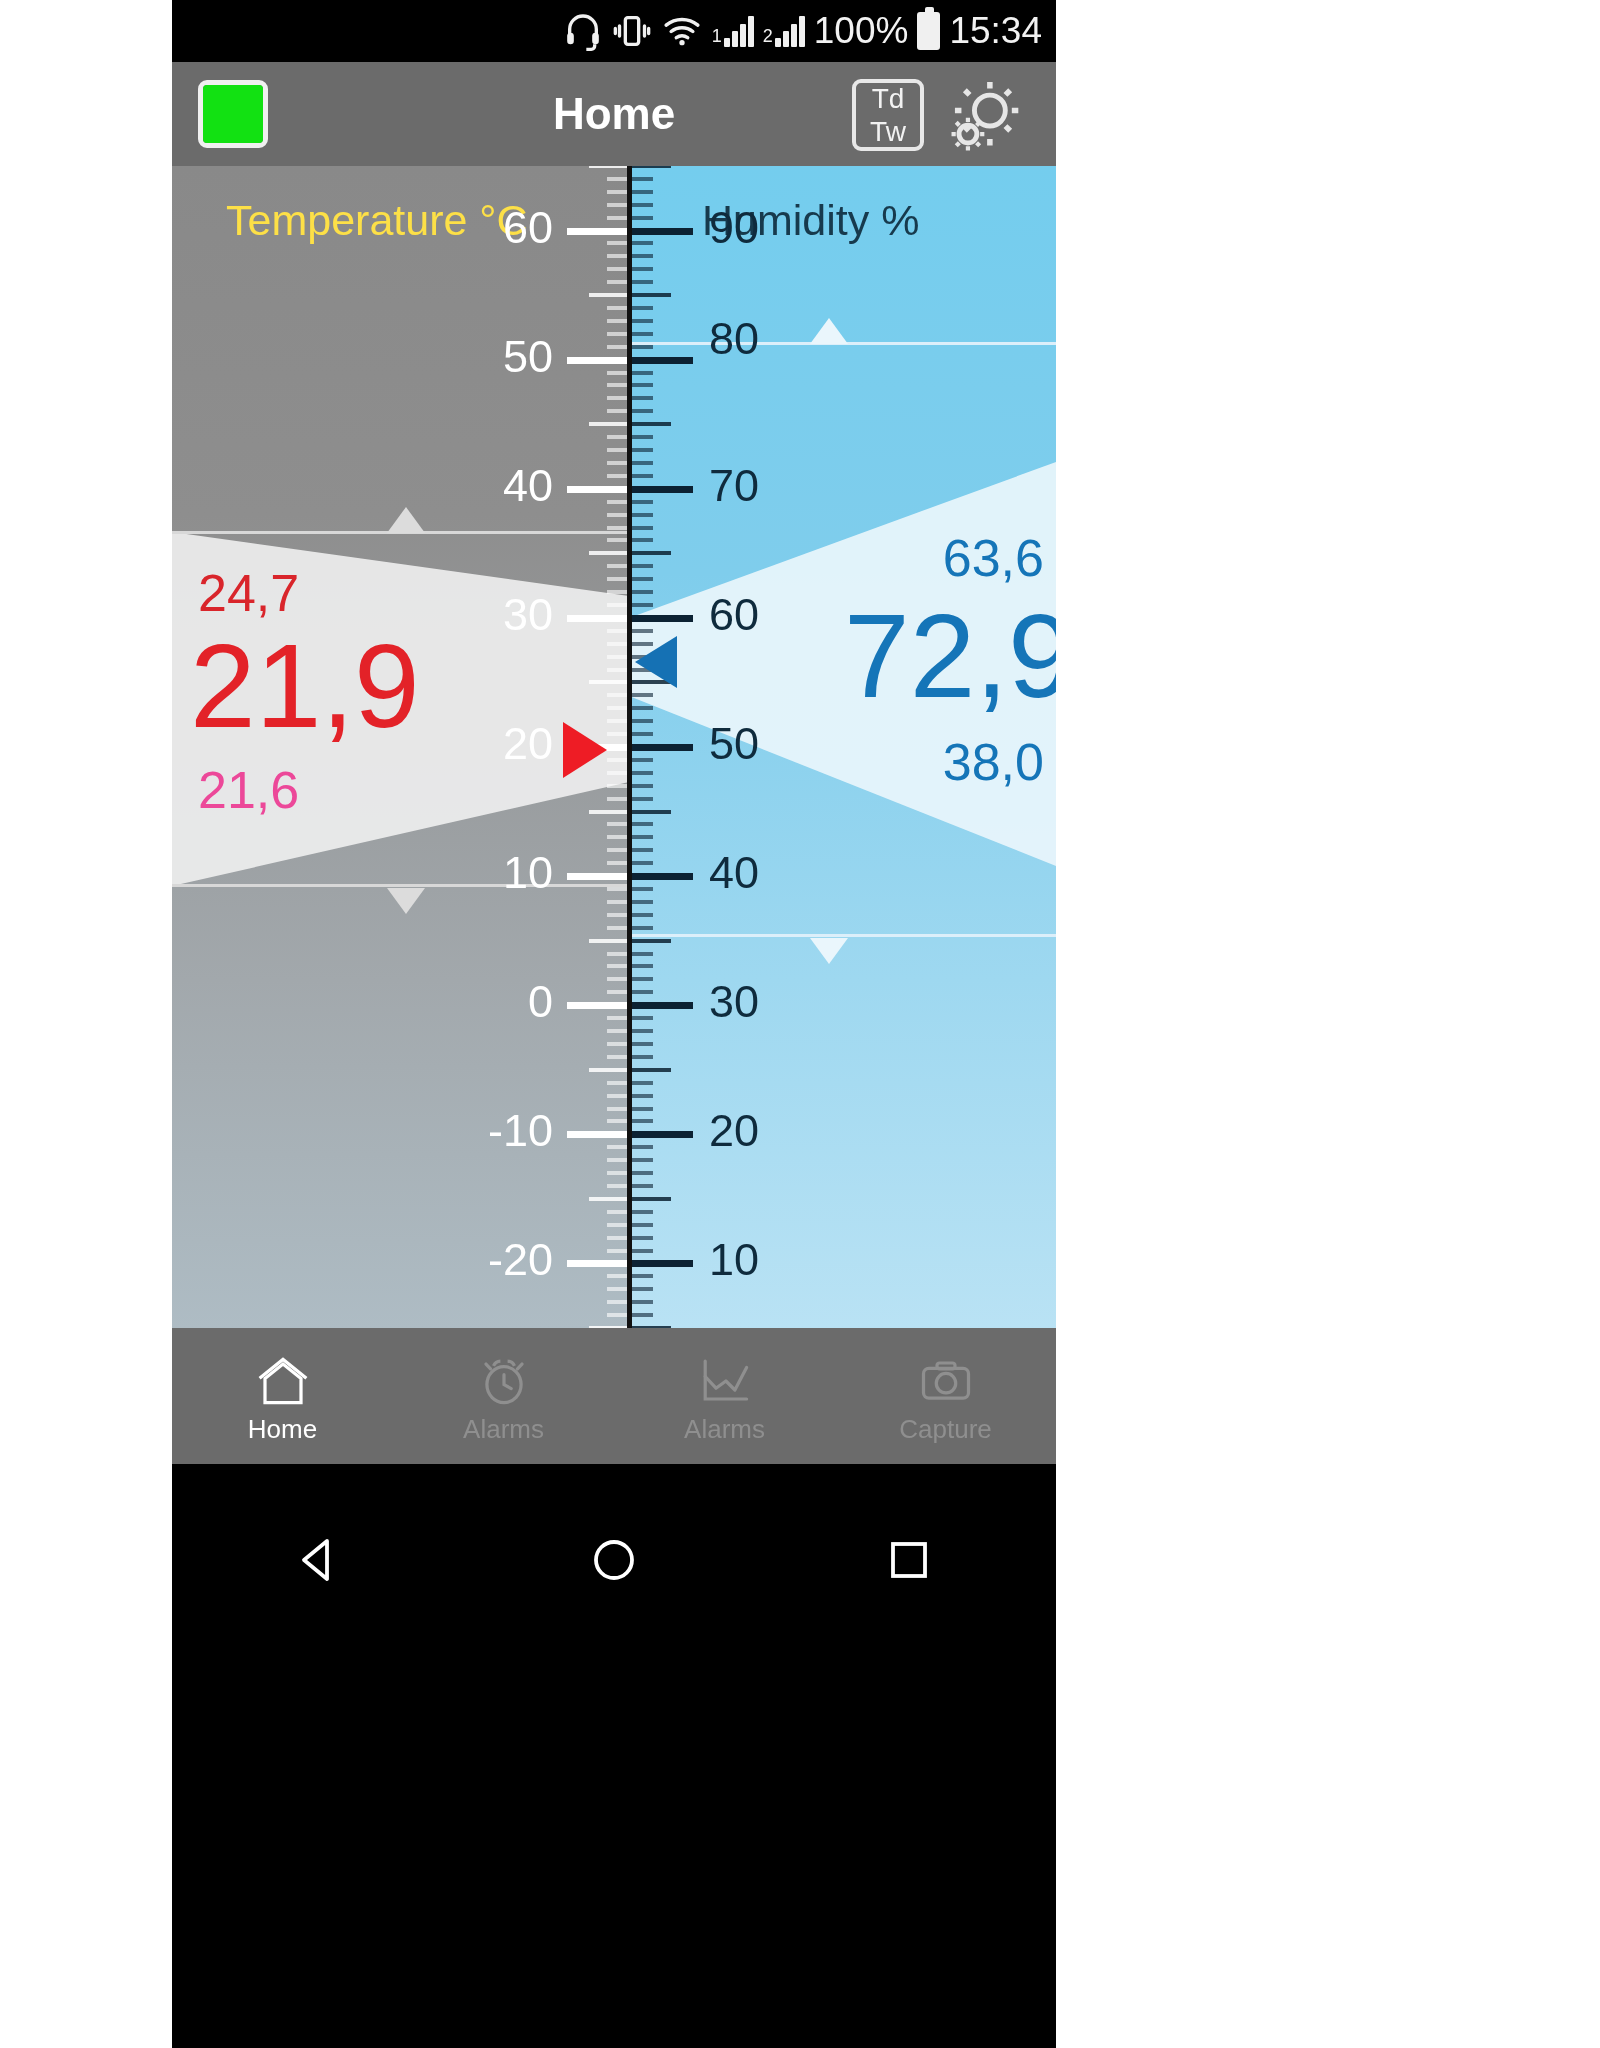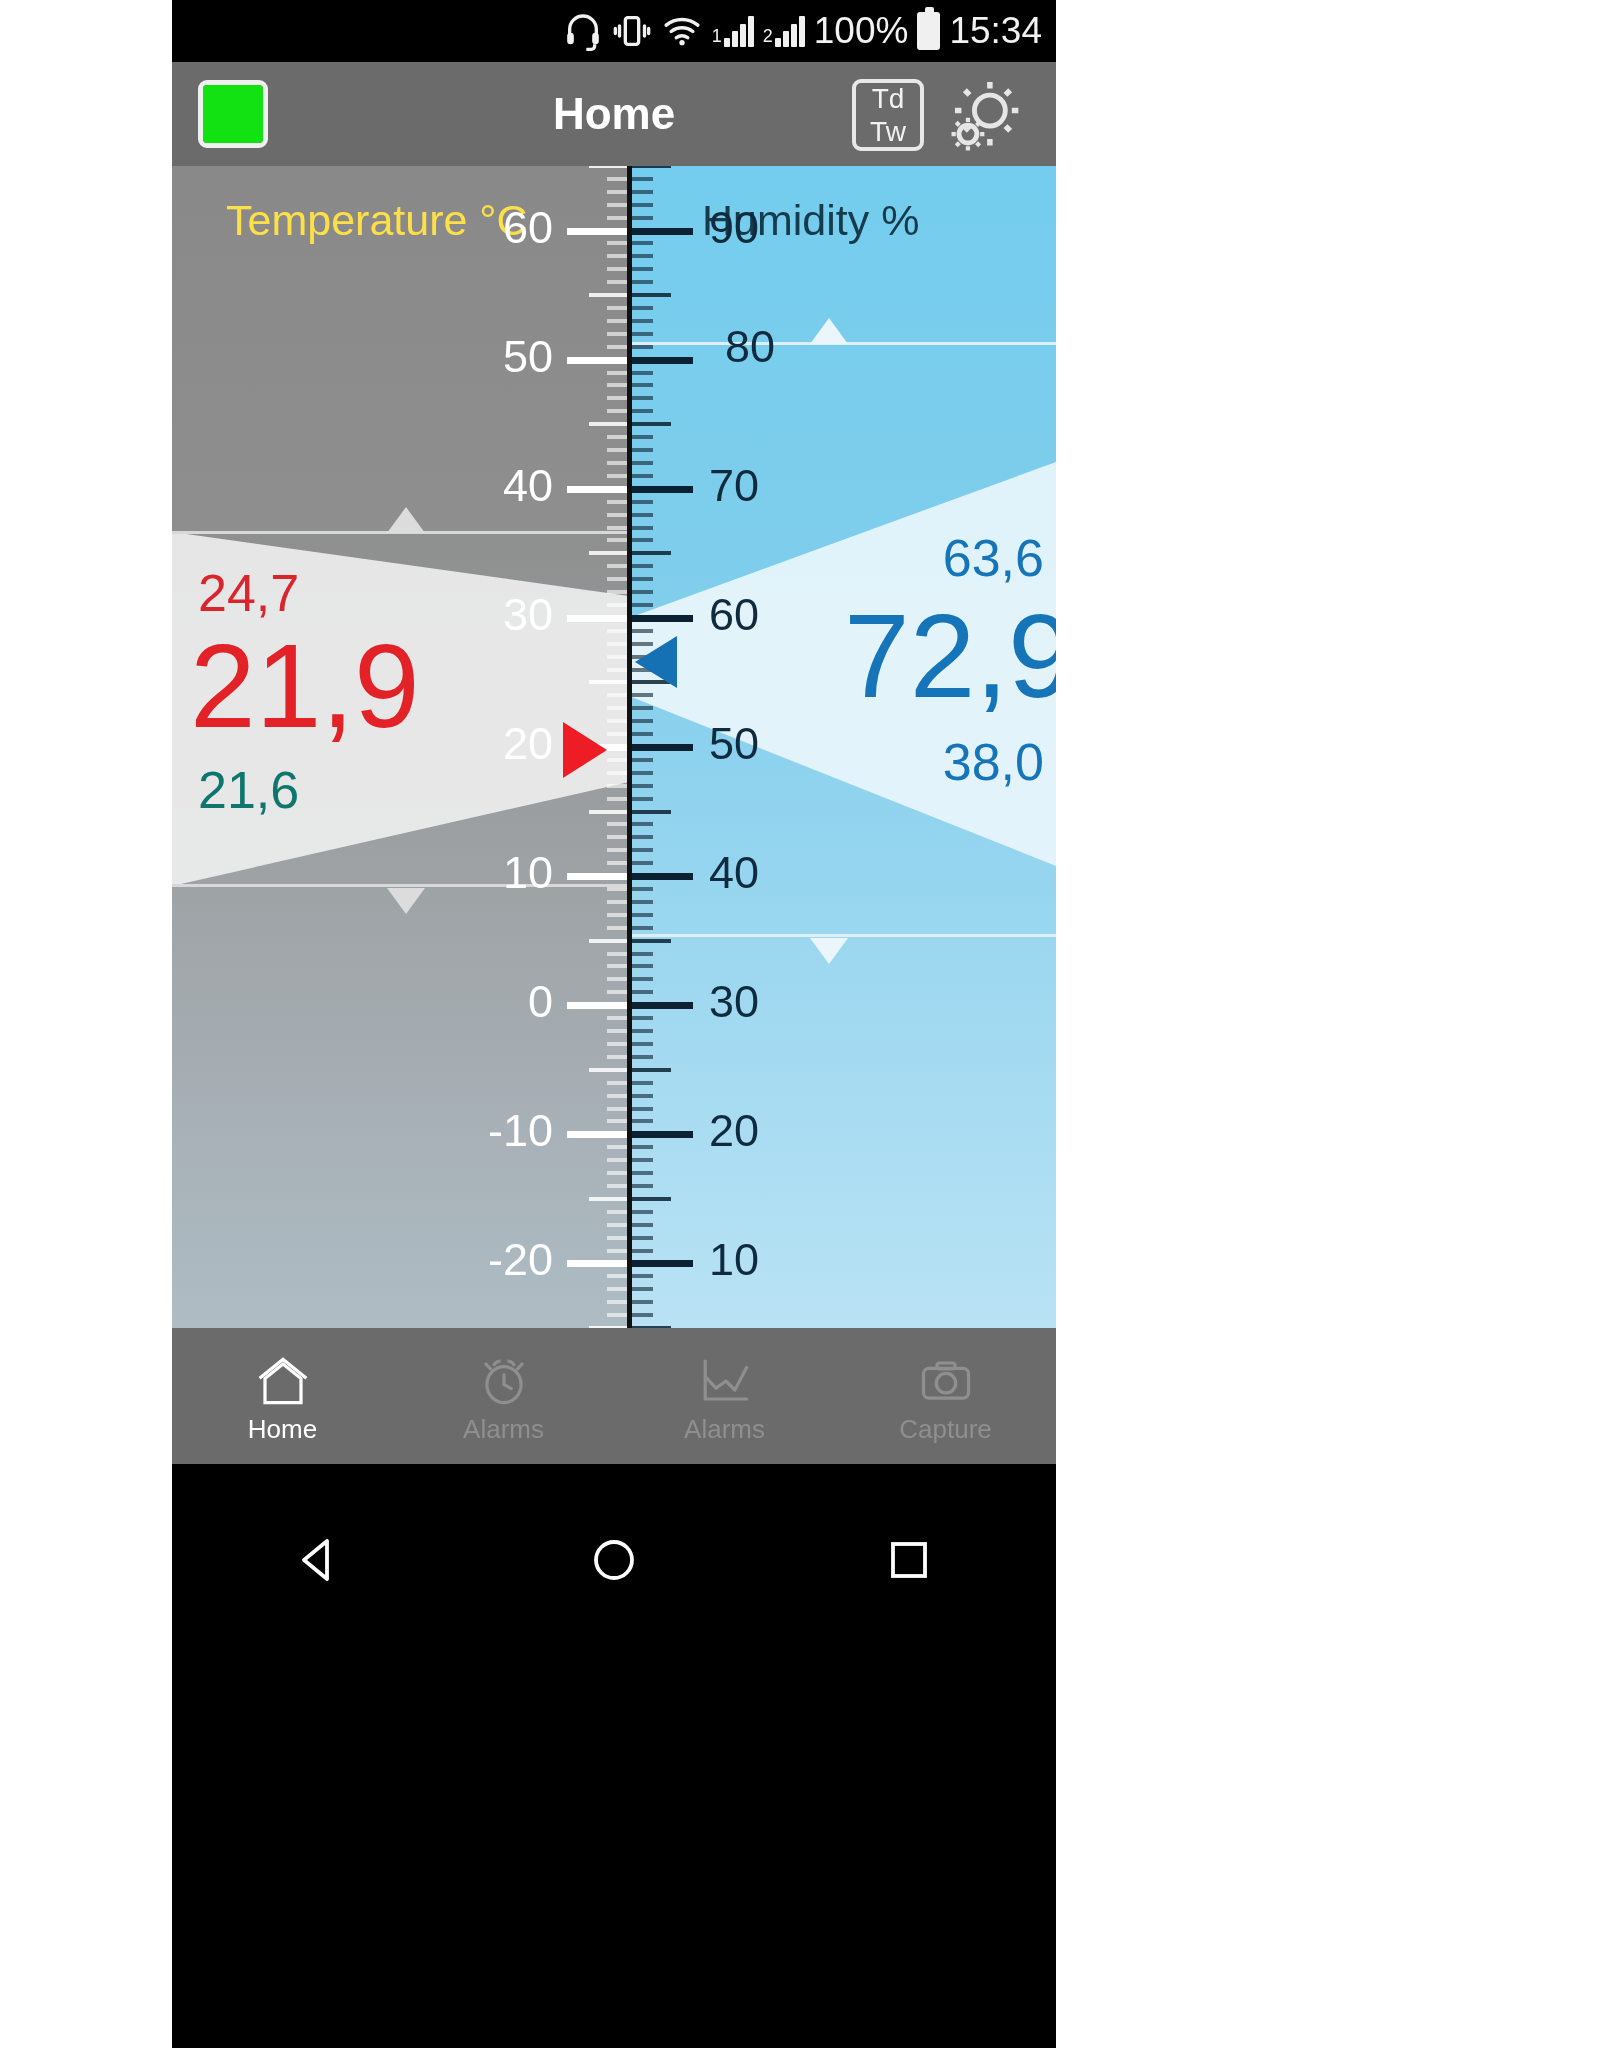--- a/index.html
+++ b/index.html
@@ -109,21 +109,21 @@
   .ticklabel { position:absolute; font-size: 45px; white-space:nowrap; }
   #temp-ticks .ticklabel { color:#ffffff; right: 76px; }
   #hum-ticks  .ticklabel { color:#0f2b3d; left: 78px; }
 
   #centerline { position:absolute; left: 455px; top:0; width:5px; height:1162px; background:#111; }
 
   
   .readout { position:absolute; white-space:nowrap; }
   #temp-max { color:#d9252b; font-size: 52px; left: 26px; top: 397px; }
   #temp-cur { color:#e32228; font-size: 118px; left: 18px; top: 452px; font-weight: 400; }
-  #temp-min { color:#0f766e; font-size: 52px; left: 26px; top: 594px; }
+  #temp-min { color:#ec4899; font-size: 52px; left: 26px; top: 594px; }
   #hum-max  { color:#1575b8; font-size: 52px; left: 766px; top: 362px; text-align:right; width: 106px;}
   #hum-cur  { color:#1575b8; font-size: 118px; left: 672px; top: 422px; }
   #hum-min  { color:#1575b8; font-size: 52px; left: 766px; top: 566px; text-align:right; width: 106px;}
 
   .pointer { position:absolute; width:0; height:0; }
   #temp-pointer {
     left: 391px; top: 556px;
     border-top: 28px solid transparent; border-bottom: 28px solid transparent;
     border-left: 44px solid #ee1c25;
   }
@@ -442,21 +442,21 @@
         <div class="tick" style="top: 101.289px; width: 22px; opacity: 0.6;"></div>
         <div class="tick" style="top: 88.3778px; width: 22px; opacity: 0.6;"></div>
         <div class="tick" style="top: 75.4667px; width: 22px; opacity: 0.6;"></div>
         <div class="tick major" style="top: 61.5556px; width: 62px; opacity: 1;"></div>
         <div class="tick" style="top: 49.6444px; width: 22px; opacity: 0.6;"></div>
         <div class="tick" style="top: 36.7333px; width: 22px; opacity: 0.6;"></div>
         <div class="tick" style="top: 23.8222px; width: 22px; opacity: 0.6;"></div>
         <div class="tick" style="top: 10.9111px; width: 22px; opacity: 0.6;"></div>
         <div class="tick" style="top: -2px; width: 40px; opacity: 0.85;"></div>
         <div class="ticklabel" style="top: 35.5556px;">90</div>
-        <div class="ticklabel" style="top: 155px; margin-left: 16px;">80</div>
+        <div class="ticklabel" style="top: 147px;">80</div>
         <div class="ticklabel" style="top: 293.778px;">70</div>
         <div class="ticklabel" style="top: 422.889px;">60</div>
         <div class="ticklabel" style="top: 552px;">50</div>
         <div class="ticklabel" style="top: 681.111px;">40</div>
         <div class="ticklabel" style="top: 810.222px;">30</div>
         <div class="ticklabel" style="top: 939.333px;">20</div>
         <div class="ticklabel" style="top: 1068.44px;">10</div>
       </div>
 
     <div id="centerline"></div>

